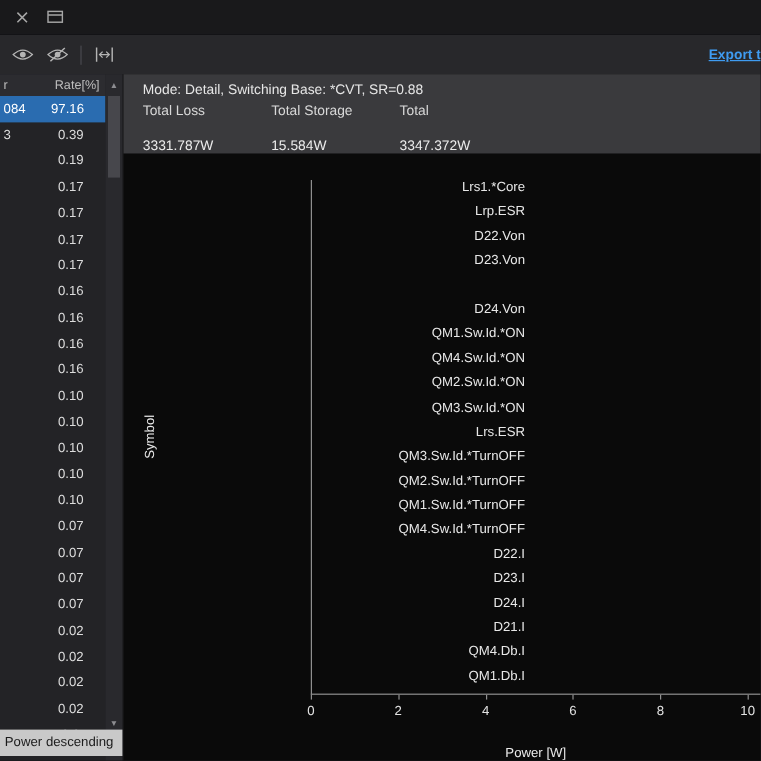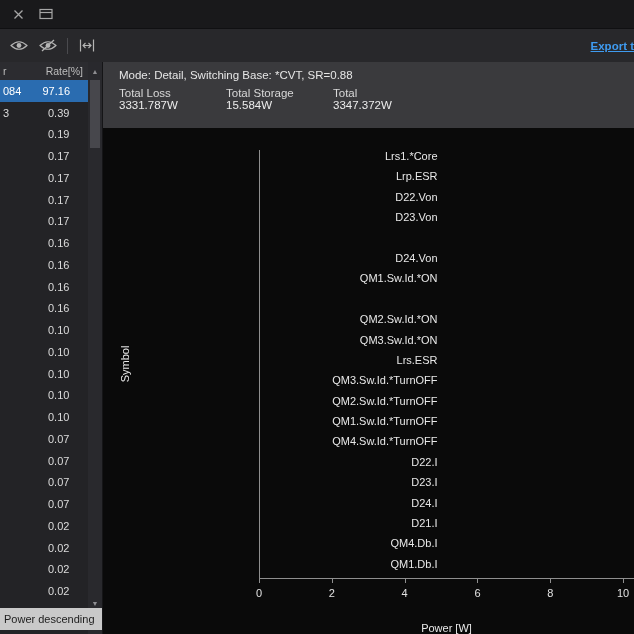--- a/index.html
+++ b/index.html
@@ -41,21 +41,21 @@
   .thead {
     height: 18px; flex: none; background: #2c2c30;
     display: flex; align-items: center;
     font-size: 10.5px; color: #bdbdbd;
   }
   .thead .c1 { width: 32px; padding-left: 3px; }
   .thead .c2 { flex: 1; text-align: right; padding-right: 5px; }
   .trows { flex: 1; overflow: hidden; }
   .trow { height: 21.75px; display: flex; align-items: center; font-size: 11px; color: #dcdcdc; gap: 16px; }
   .trow .c1 { width: 32px; padding-left: 3px; }
-  .trow .c2 { flex: 1; text-align: left; padding-right: 18px; }
+  .trow .c2 { flex: 1; text-align: center; padding-right: 18px; }
   .trow.selected { background: var(--accent, #2a6cb0); color: #ffffff; }
   
   .vscroll { width: 14px; background: #29292d; position: relative; flex: none; }
   .sb-arrow {
     position: absolute; left: 0; width: 14px; height: 14px;
     display: flex; align-items: center; justify-content: center;
     color: #8d8d91; font-size: 7px; cursor: pointer;
   }
   .sb-up { top: 2px; }
   .sb-down { bottom: 24px; }
@@ -69,21 +69,21 @@
   }
   
   .right-col { flex: 1; display: flex; flex-direction: column; border-left: 1px solid #151517; min-width: 0; }
   .info-header {
     height: 66px; flex: none; background: #3a3a3d;
     padding: 7px 0 0 16px; color: #e6e6e6;
   }
   .mode-line { font-size: 11.5px; margin-bottom: 6px; white-space: nowrap; }
   .stats { display: flex; }
   .stat { width: 107px; flex: none; }
-  .stat .lbl { font-size: 11.5px; color: #d8d8d8; margin-bottom: 0; white-space: nowrap; }
+  .stat .lbl { font-size: 11.5px; color: #d8d8d8; margin-bottom: 17px; white-space: nowrap; }
   .stat .val { font-size: 11.5px; color: #ececec; white-space: nowrap; }
   
   .chart { flex: 1; background: var(--chart-bg, #0a0a0a); position: relative; overflow: hidden; }
   .chart-rows { position: absolute; top: 22px; left: 0; right: 0; }
   .crow { height: 20.4px; display: flex; align-items: center; flex-direction: column; }
   .clabel {
     width: 150px; flex: none; text-align: right; padding-right: 6px;
     font-size: 11px; color: #e8e8e8; white-space: nowrap; overflow: hidden;
   }
   .ctrack { flex: 1; height: 14px; position: relative; min-width: 0; }
@@ -321,20 +321,21 @@
                 <div class="cbar" style="width: 55.3398%;"></div>
               </div>
             </div>
             <div class="crow">
               <div class="clabel">QM1.Sw.Id.*ON</div>
               <div class="ctrack">
                 <div class="cbar" style="width: 52.4272%;"></div>
               </div>
             </div>
             <div class="crow">
+              <div class="clabel">QM4.Sw.Id.*ON</div>
               <div class="ctrack">
                 <div class="cbar" style="width: 52.4272%;"></div>
               </div>
             </div>
             <div class="crow">
               <div class="clabel">QM2.Sw.Id.*ON</div>
               <div class="ctrack">
                 <div class="cbar" style="width: 52.4272%;"></div>
               </div>
             </div>

